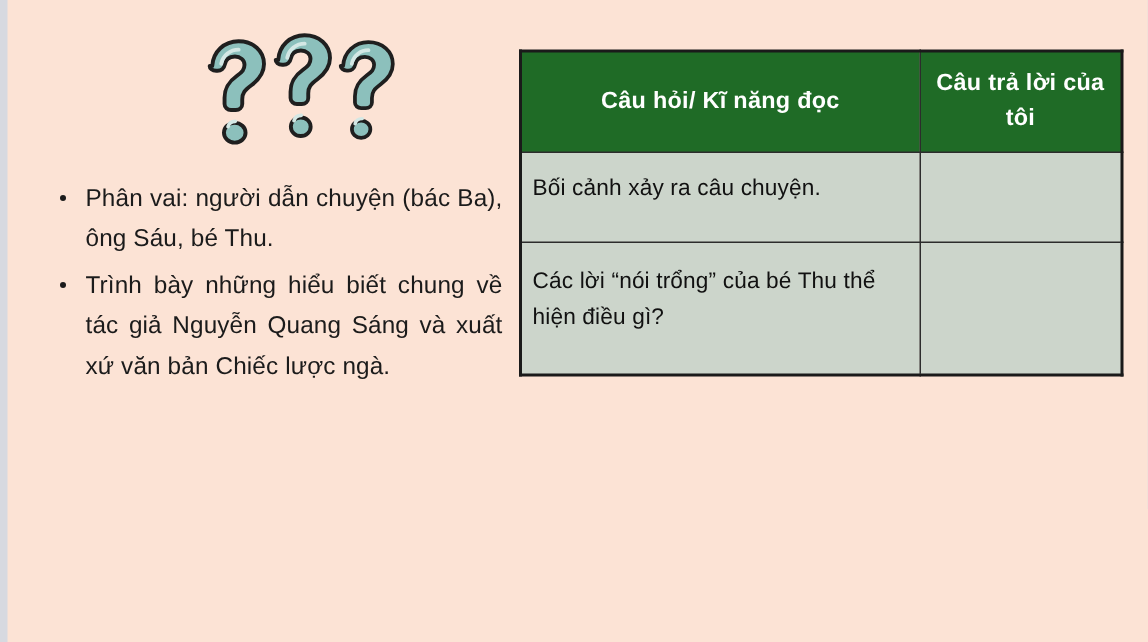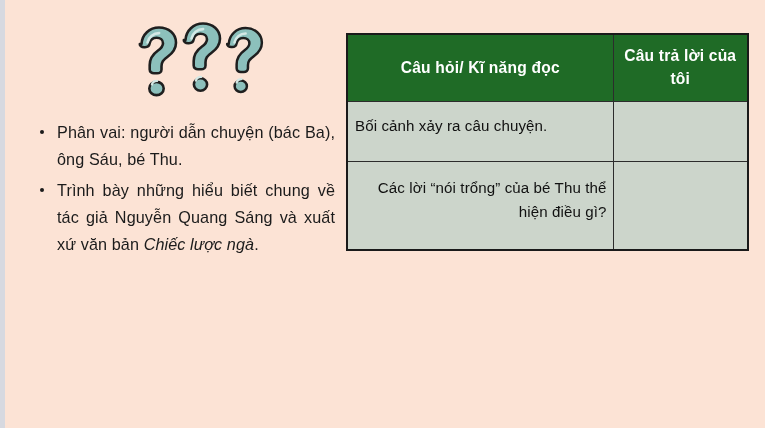--- a/index.html
+++ b/index.html
@@ -58,21 +58,21 @@
   #bullet-list li::before {
     content: "";
     position: absolute;
     left: 5px;
     top: 11px;
     width: 4px;
     height: 4px;
     border-radius: 50%;
     background: #1b1b1b;
   }
-  .bullet-text .it { font-style: italic; }
+  .bullet-text .it { }
 
   
   #reading-table {
     position: absolute;
     left: 341px;
     top: 33px;
     width: 401px;
     border-collapse: collapse;
     table-layout: fixed;
     border: 2px solid #1a1a1a;
@@ -100,21 +100,21 @@
     color: #111111;
     font-size: 15.1px;
     line-height: 1.62;
     padding: 5px 6px 16px 7px;
     letter-spacing: 0.1px;
   }
   #reading-table tbody tr.odd td { background: #ccd5cb; }
   #reading-table tbody tr.even td { background: #e4e9e4; }
   #reading-table tbody tr.r1 td { height: 38px; }
   #reading-table tbody tr.r2 td { height: 66px; }
-  #reading-table tbody tr.r3 td { height: 66px; text-align: right; }
+  #reading-table tbody tr.r3 td { height: 66px; }
   #reading-table tbody tr.r4 td { height: 66px; }
   #reading-table tbody td.answer-cell { }
   .q-text { display: block; }
 </style>
 </head>
 <body>
 
 <div id="slide">
 
   <div id="qmarks">

